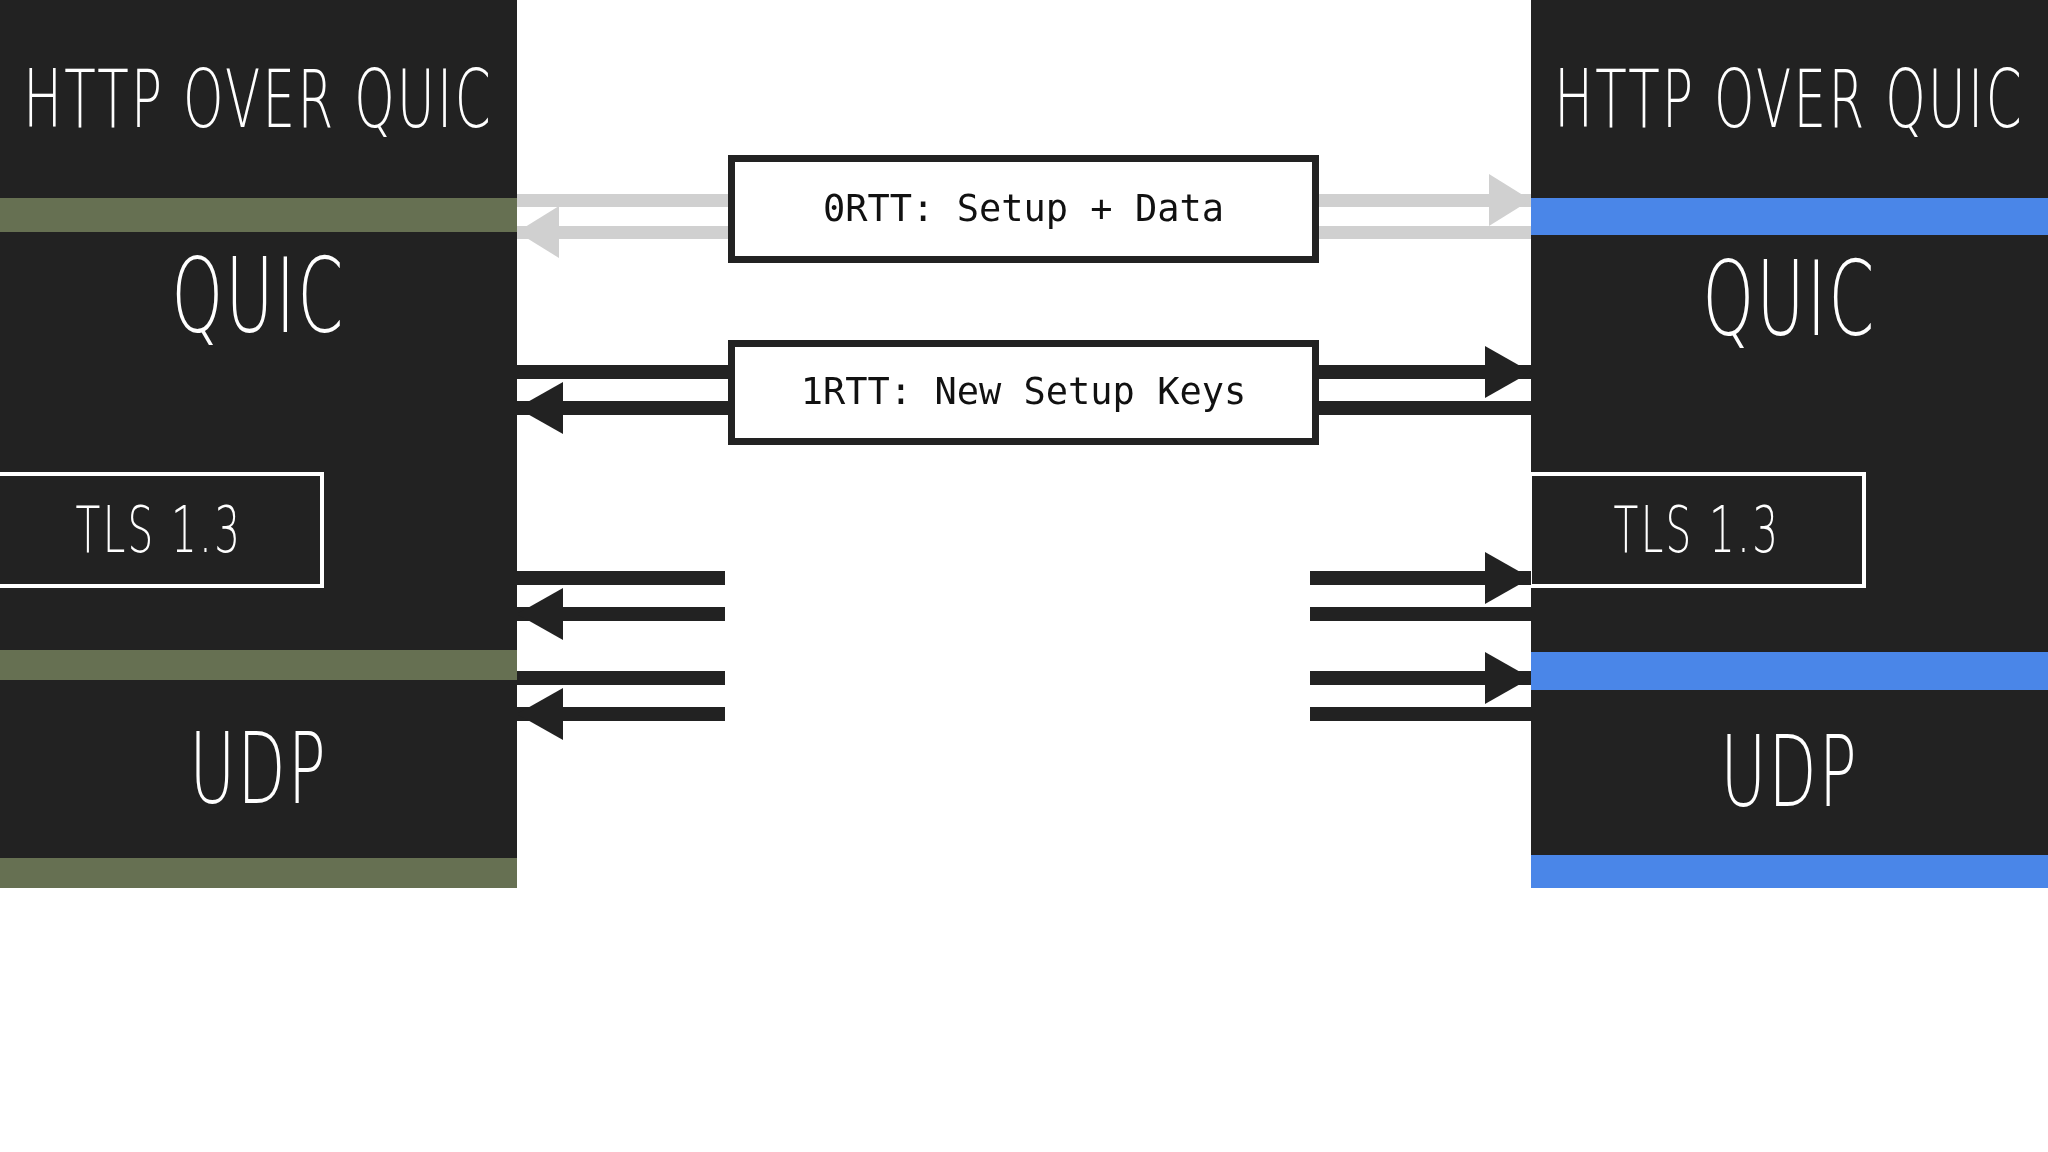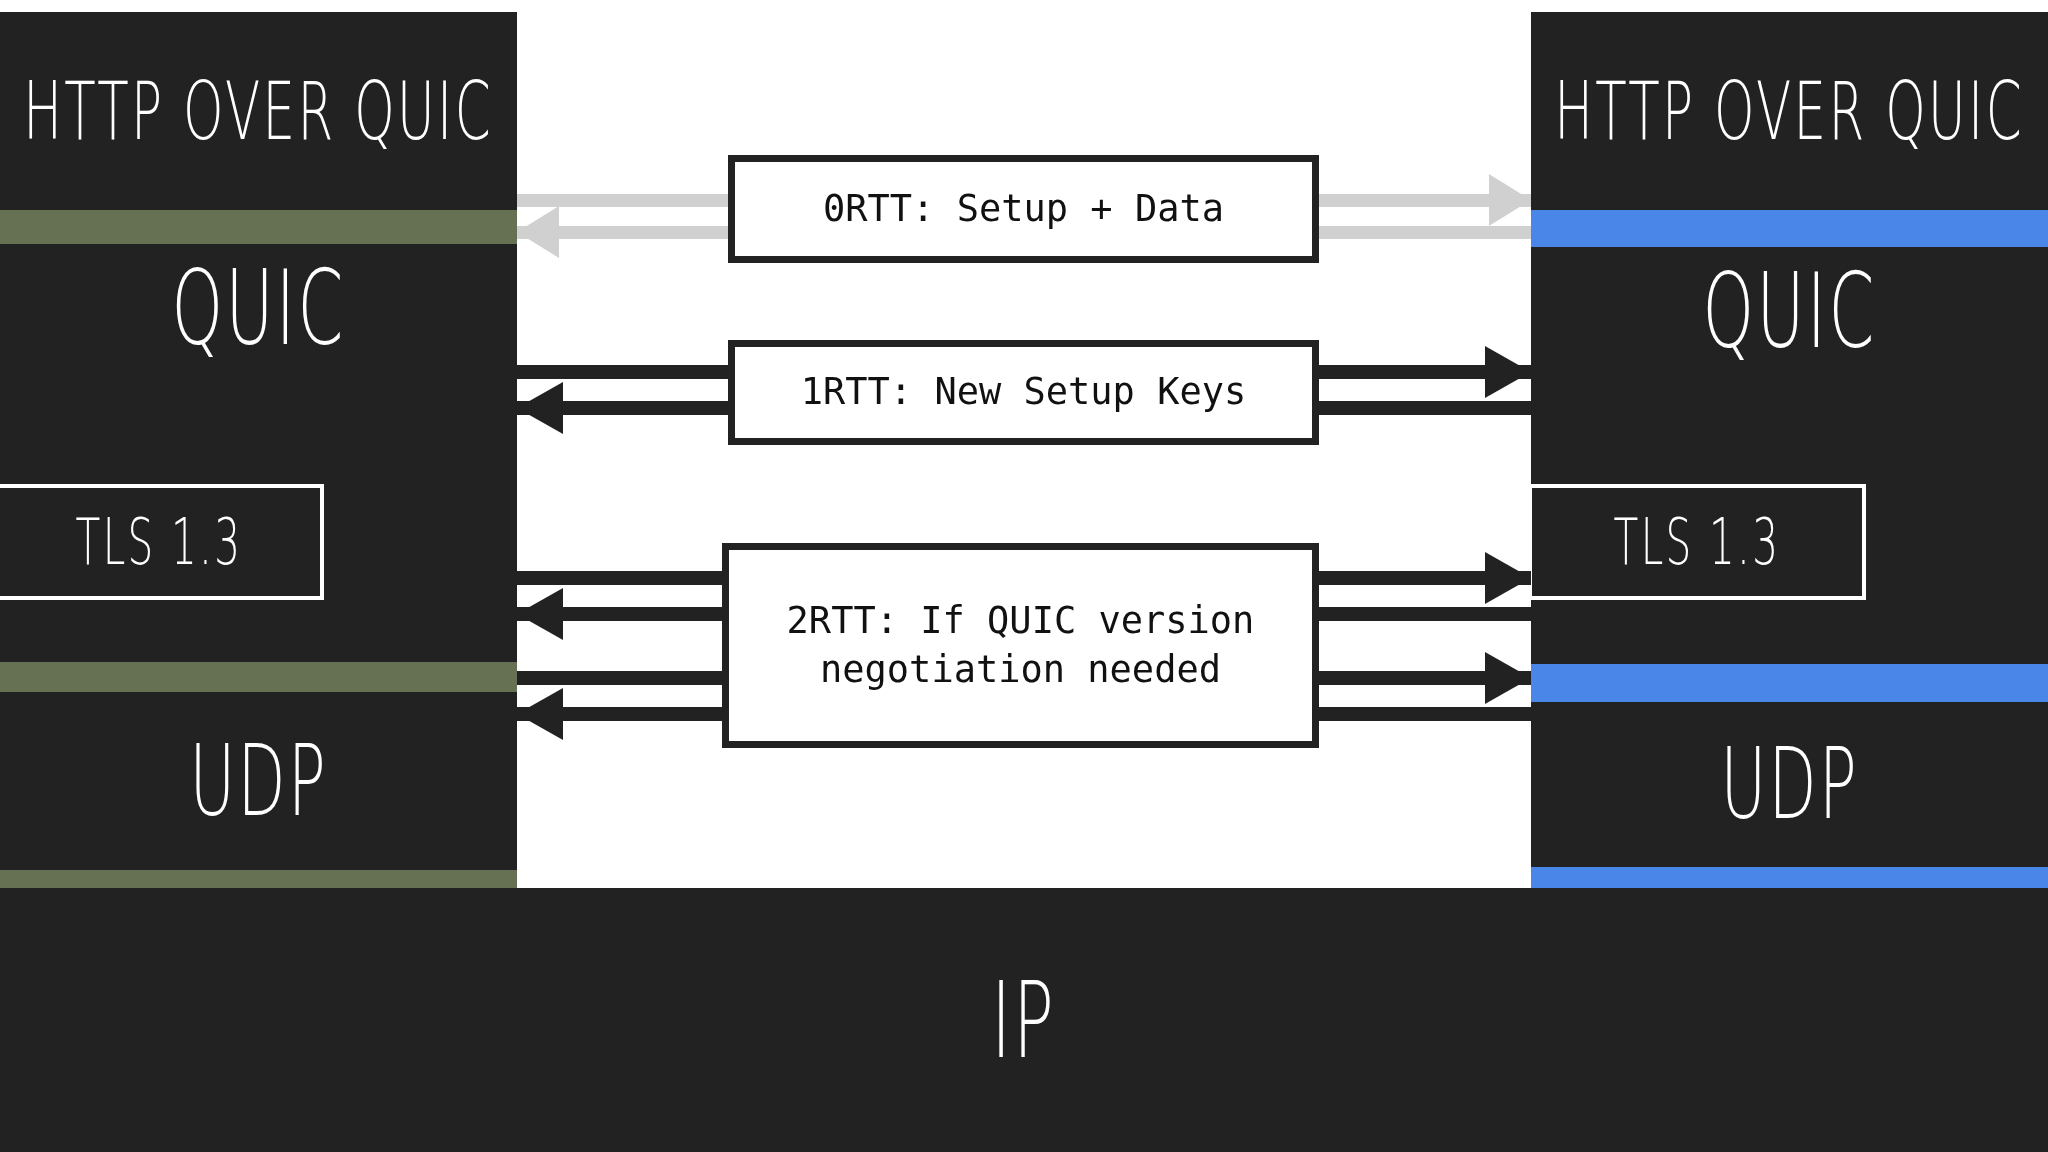--- a/index.html
+++ b/index.html
@@ -6,21 +6,21 @@
   body{font-family:"Liberation Sans",sans-serif;}
 
   #stage{
     position:relative;
     width:2048px;height:1152px;
     background:#ffffff;
     overflow:hidden;
   }
 
   
-  .stack{position:absolute;top:0;width:517px;height:888px;background:#222222;margin-top:12px;}
+  .stack{position:absolute;top:0;width:517px;height:888px;background:#222222;}
   .stack.left{left:0;}
   .stack.right{left:1531px;width:517px;}
 
   .band{position:absolute;left:0;width:100%;}
 
   .band.olive{background:#667052;}
   .band.blue{background:#4a86e8;}
 
   .hand{
     font-family:"DejaVu Sans",sans-serif;
@@ -202,22 +202,15 @@
     <div class="shaft" style="height:14px;background:#222222;top:-7px;"></div>
   </div>
   <div class="conn" style="left:1310px;top:678px;width:221px;">
     <div class="shaft" style="height:14px;background:#222222;top:-7px;"></div>
     <div class="head right" style="right:0px;margin-top:-26px;border-left:46px solid #222222;"></div>
   </div>
   <div class="conn" style="left:1310px;top:714px;width:221px;">
     <div class="shaft" style="height:14px;background:#222222;top:-7px;"></div>
   </div>
 
-  <div class="msg-box" style="left:722px;top:543px;width:597px;height:205px;">
-    <span class="msg-text" style="font-size:37px;">2RTT: If QUIC version
-negotiation needed</span>
-  </div>
-
-  <div class="ip-bar">
-    <span class="hand" style="font-size:86px;">IP</span>
-  </div>
+
 
 </div>
 
 </body></html>

